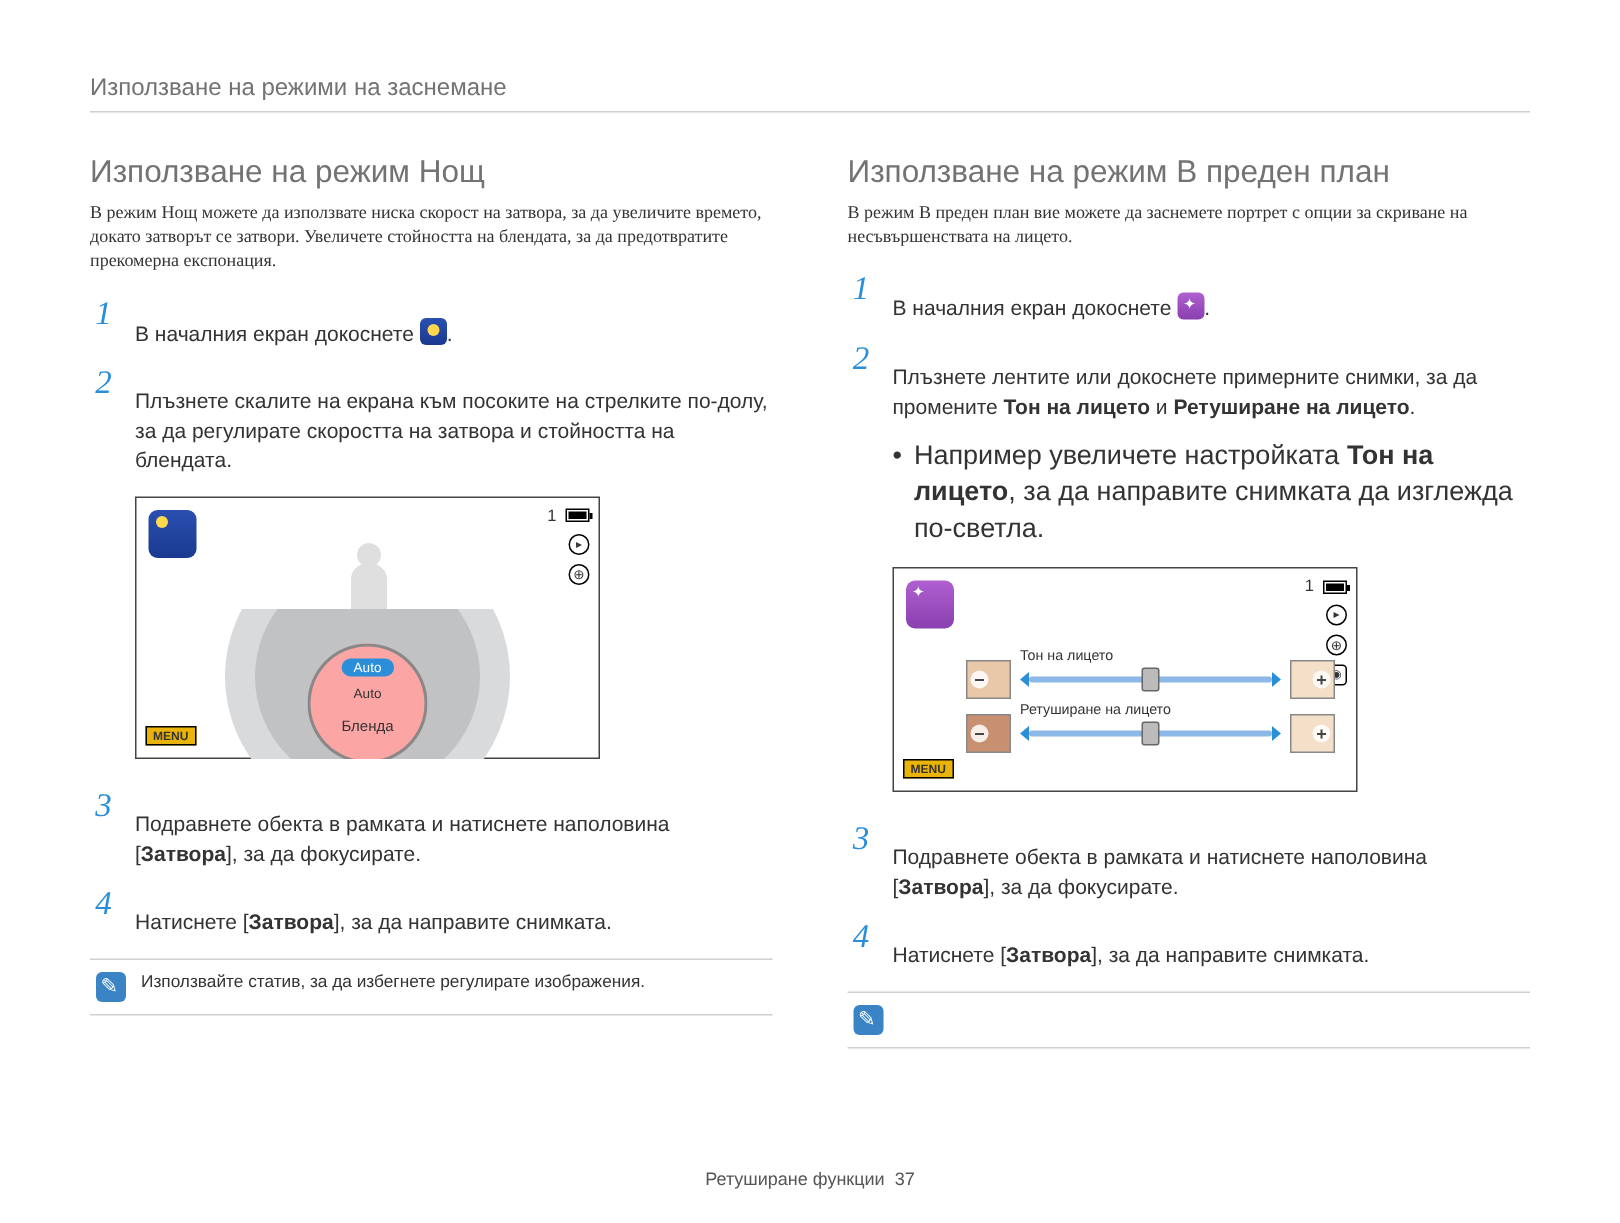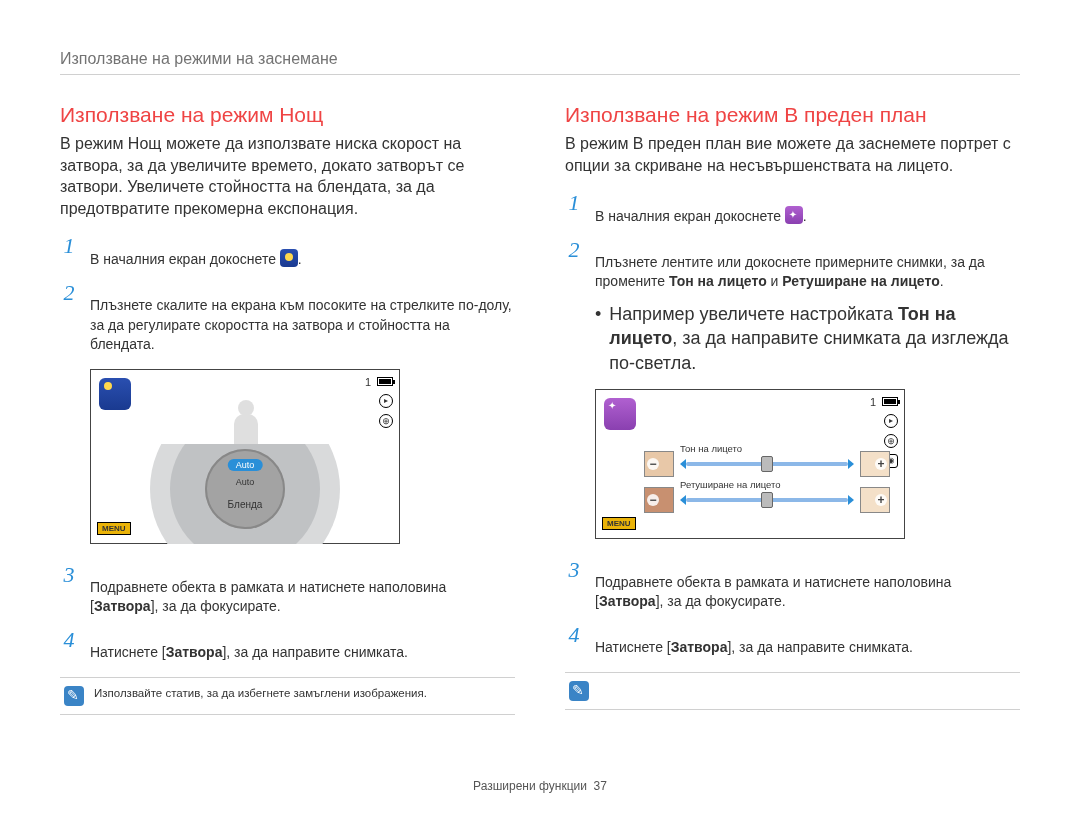--- a/index.html
+++ b/index.html
@@ -23,29 +23,30 @@
   }
   .columns {
     display: flex;
     gap: 50px;
   }
   .col {
     flex: 1;
     min-width: 0;
   }
   .section-title {
-    color: #ef4444;
+    color: #737373;
     font-size: 21px;
     font-weight: 400;
     margin-bottom: 6px;
   }
   .intro {
-    font-size: 16px;
+    font-size: 12px;
     line-height: 1.35;
     margin-bottom: 14px;
+    font-family: Liberation Serif, serif;
   }
   .step {
     display: flex;
     gap: 12px;
     margin-bottom: 10px;
     font-size: 14px;
     line-height: 1.4;
   }
   .step-num {
     color: #2a8fd8;
@@ -163,24 +164,24 @@
   }
   .cs-dial-inner {
     position: absolute;
     top: 20px; left: 20px;
     width: 150px; height: 150px;
     border-radius: 50%;
     background: #c0c2c4;
   }
   .cs-dial-center {
     position: absolute;
-    top: 55px; left: 55px;
+    top: 73px; left: 55px;
     width: 80px; height: 80px;
     border-radius: 50%;
-    background: #a3a3a3;
+    background: #fca5a5;
     box-shadow: 0 0 0 2px #888 inset;
   }
   .cs-dial-auto1 {
     position: absolute;
     top: 10px; left: 50%;
     transform: translateX(-50%);
     background: #2a8fd8;
     color: #fff;
     font-size: 9px;
     padding: 1px 8px;
@@ -396,21 +397,21 @@
 
       <div class="step">
         <div class="step-num">4</div>
         <div class="step-body">
           <span>Натиснете [</span><b>Затвора</b><span>], за да направите снимката.</span>
         </div>
       </div>
 
       <div class="note-box">
         <div class="note-icon"></div>
-        <div>Използвайте статив, за да избегнете замъглени изображения.</div>
+        <div>Използвайте статив, за да избегнете регулирате изображения.</div>
       </div>
     </div>
 
     <div class="col">
       <div class="section-title">Използване на режим В преден план</div>
       <p class="intro">В режим В преден план вие можете да заснемете портрет с опции за скриване на несъвършенствата на лицето.</p>
 
       <div class="step">
         <div class="step-num">1</div>
         <div class="step-body">
@@ -495,14 +496,14 @@
       </div>
 
       <div class="note-box">
         <div class="note-icon"></div>
       </div>
     </div>
   </div>
 </div>
 
 <div class="footer">
-  <span>Разширени функции</span>&nbsp;&nbsp;<span>37</span>
+  <span>Ретуширане функции</span>&nbsp;&nbsp;<span>37</span>
 </div>
 
 </body></html>

